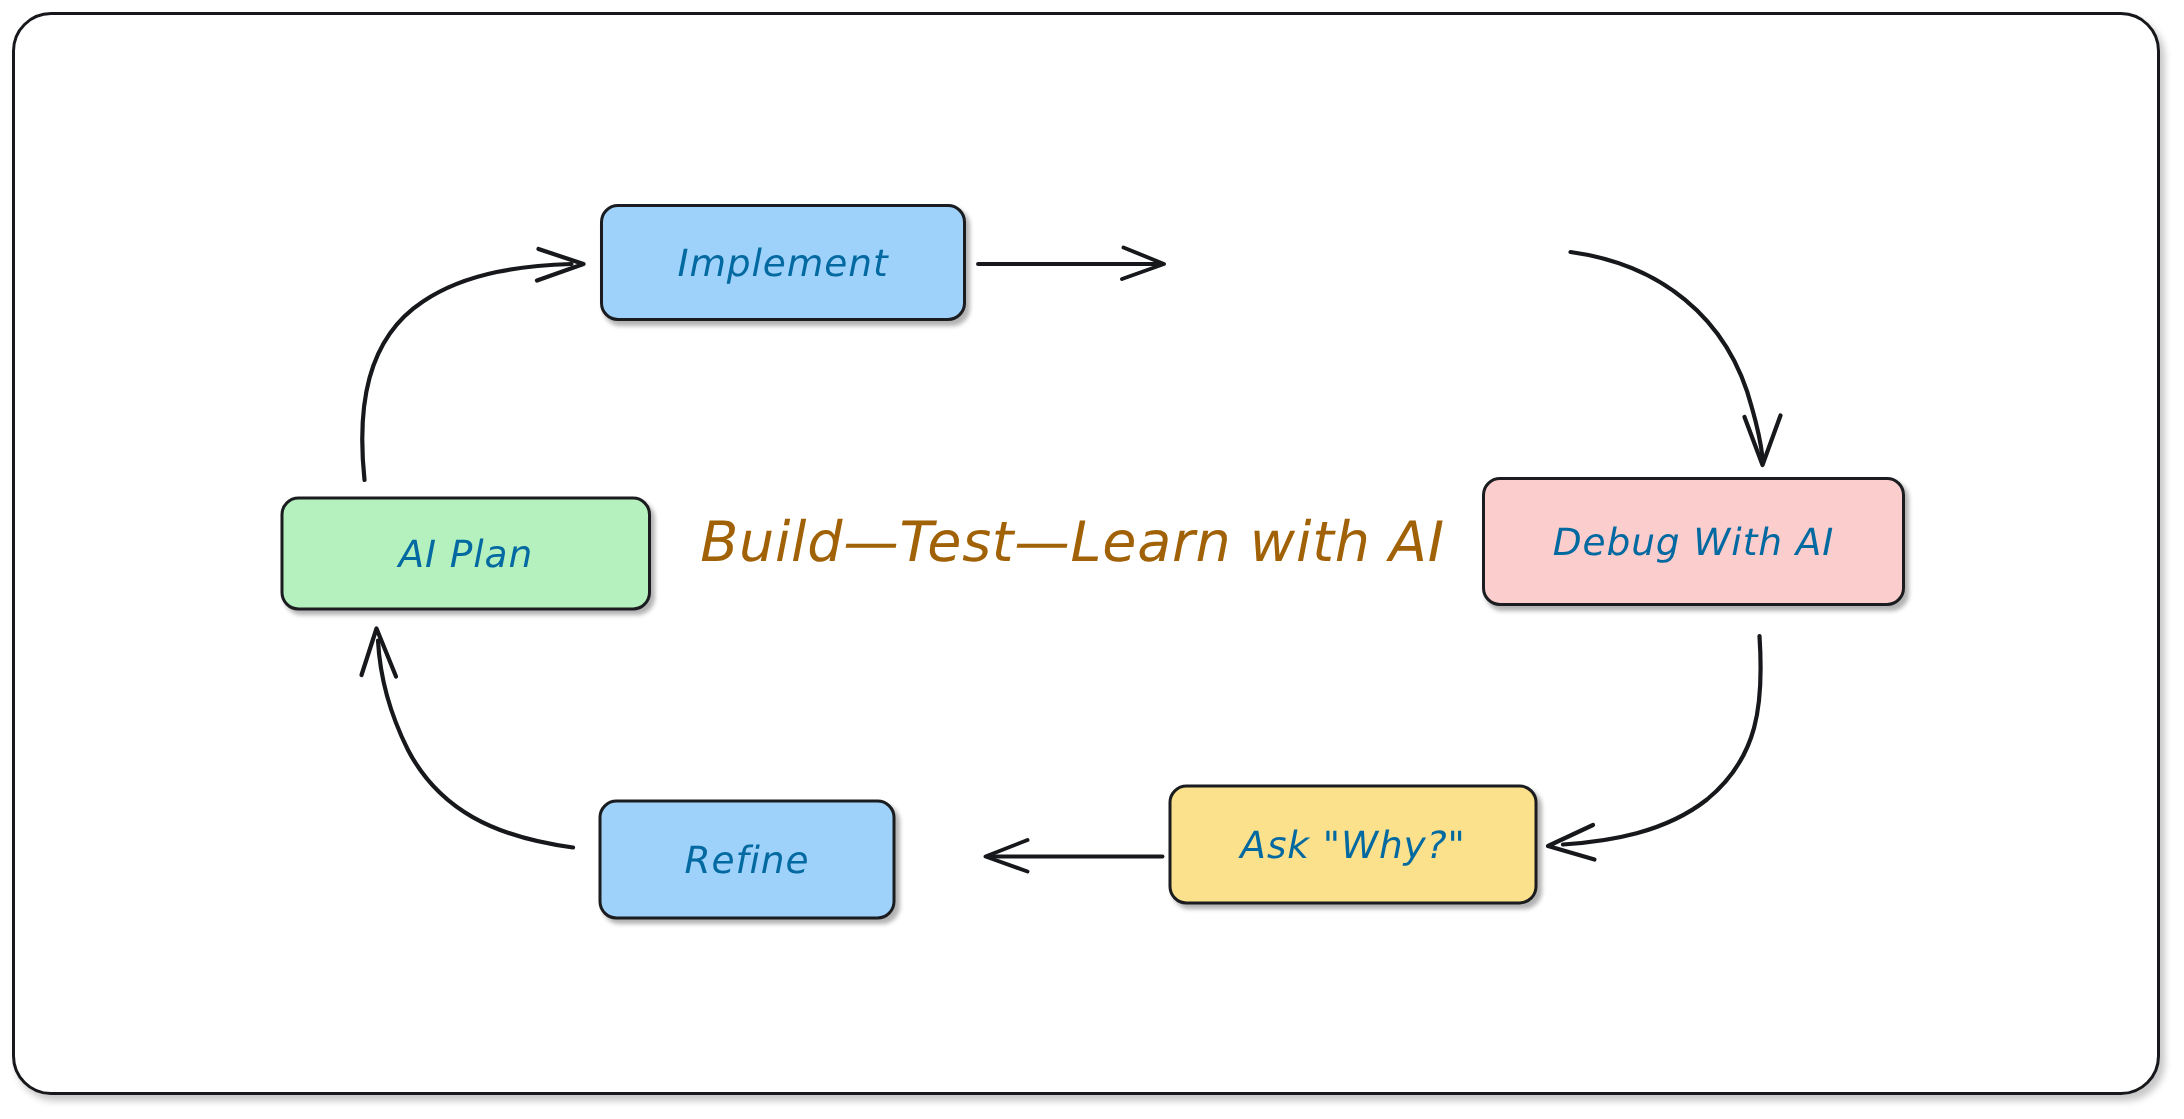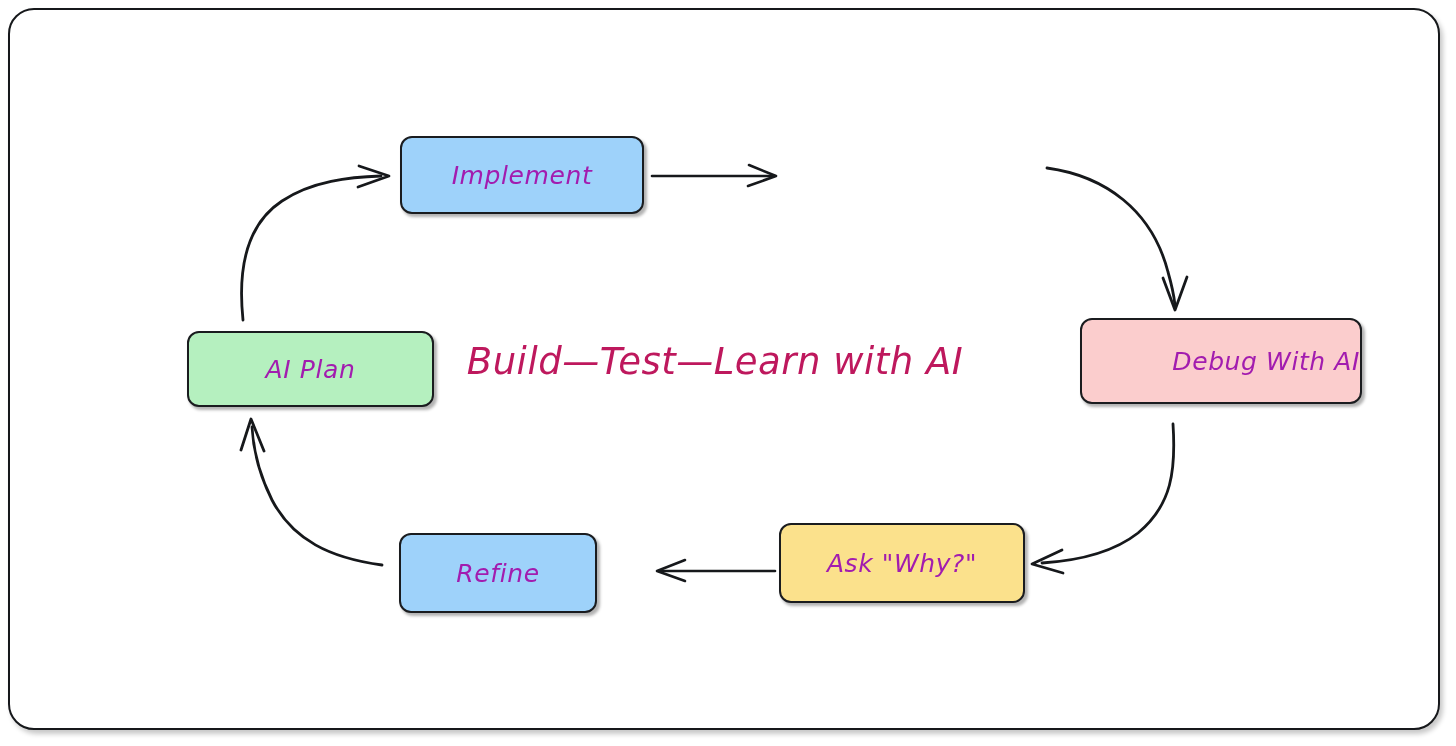--- a/index.html
+++ b/index.html
@@ -55,45 +55,45 @@
     justify-content: center;
     box-shadow: 2.5px 3px 3px rgba(0,0,0,0.30);
   }
 
   .node .label {
     font-family: "DejaVu Sans", sans-serif;
     font-size: 25px;
     font-style: italic;
     font-weight: 400;
     letter-spacing: 0.6px;
-    color: #a21caf;
+    color: #0369a1;
     white-space: nowrap;
     line-height: 1;
   }
 
   
   #node-implement { left: 400px; top: 136px; width: 244px; height: 78px; }
   #node-test      { left: 793px; top: 130px; width: 248px; height: 78px; }
-  #node-debug     { left: 1080px; top: 318px; width: 282px; height: 86px; justify-content: flex-end; }
+  #node-debug     { left: 988px; top: 318px; width: 282px; height: 86px; }
   #node-ask       { left: 779px; top: 523px; width: 246px; height: 80px; }
   #node-refine    { left: 399px; top: 533px; width: 198px; height: 80px; }
   #node-plan      { left: 159px; top: 331px; width: 247px; height: 76px; margin-left: 28px; }
 
   
   .center-title {
     position: absolute;
     left: 455px;
     top: 340px;
     width: 520px;
     text-align: center;
     font-family: "DejaVu Sans", sans-serif;
     font-size: 37px;
     font-style: italic;
     font-weight: 400;
-    color: #be185d;
+    color: #a16207;
     letter-spacing: 0.5px;
     white-space: nowrap;
   }
 </style>
 </head>
 <body>
 
 <div id="canvas">
 
   <div class="frame"></div>

